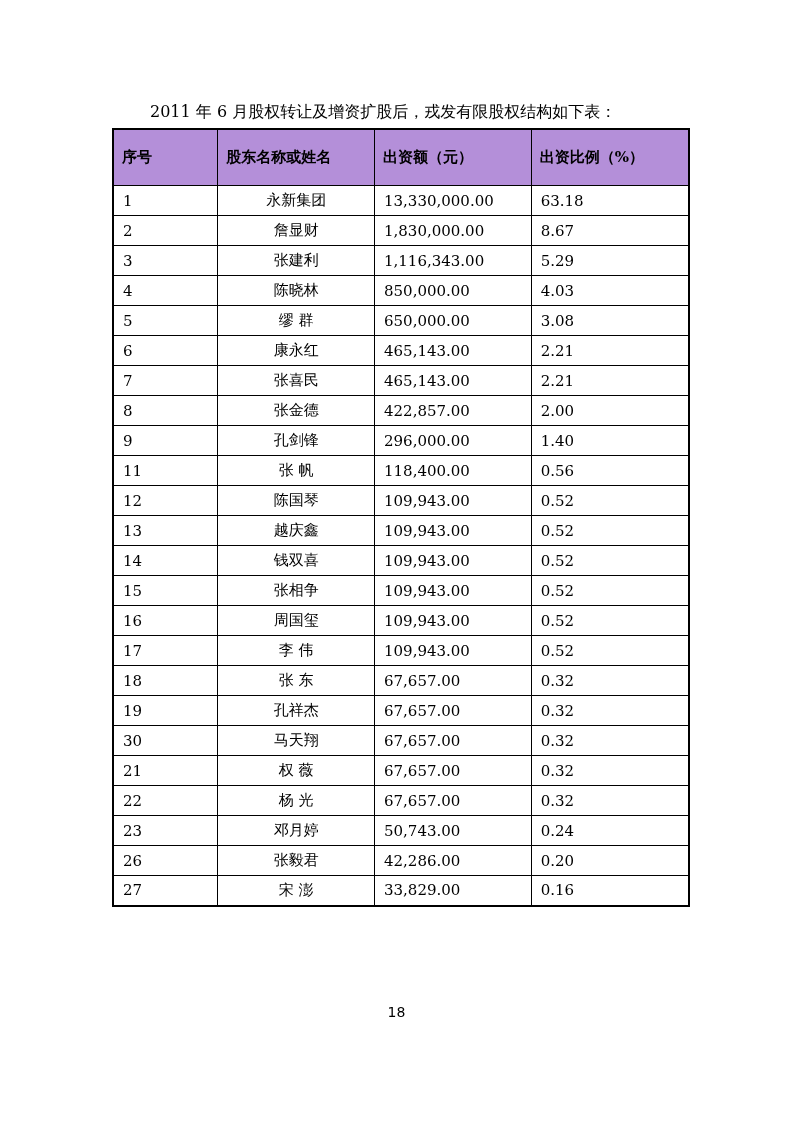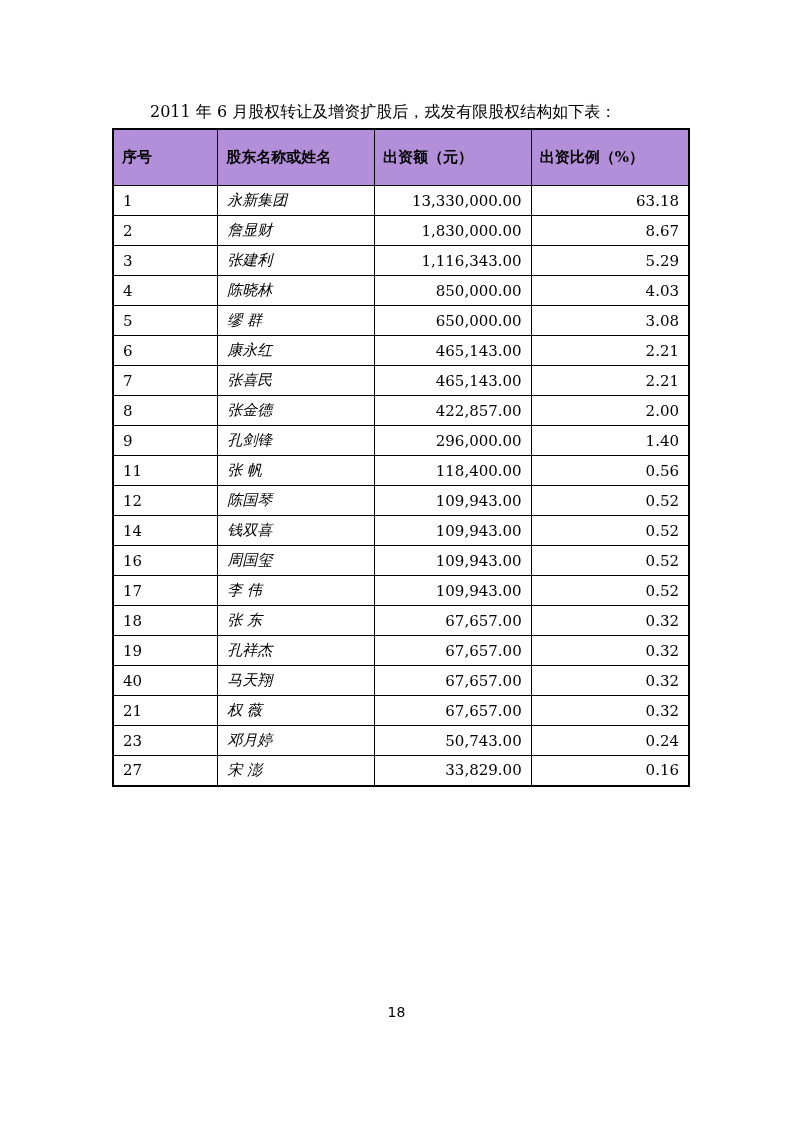--- a/index.html
+++ b/index.html
@@ -50,23 +50,23 @@
   table.shareholding td {
     height: 30px;
     padding: 2px 9px;
     background: #ffffff;
   }
   col.c-idx    { width: 18.2%; }
   col.c-name   { width: 27.2%; }
   col.c-amount { width: 27.2%; }
   col.c-pct    { width: 27.4%; }
   td.col-idx    { text-align: left; }
-  td.col-name   { text-align: left; font-style: italic; }
-  td.col-amount { text-align: right; padding-right: 11px; }
-  td.col-pct    { text-align: right; padding-right: 13px; }
+  td.col-name   { text-align: center; }
+  td.col-amount { padding-right: 11px; }
+  td.col-pct    { padding-right: 13px; }
   .page-number {
     position: absolute;
     top: 1004px;
     left: 0;
     width: 793px;
     text-align: center;
     font-size: 14px;
     font-family: "DejaVu Sans", "Liberation Sans", sans-serif;
     color: #000000;
   }
@@ -154,26 +154,38 @@
           <td class="col-amount">118,400.00</td>
           <td class="col-pct">0.56</td>
         </tr>
         <tr>
           <td class="col-idx">12</td>
           <td class="col-name">陈国琴</td>
           <td class="col-amount">109,943.00</td>
           <td class="col-pct">0.52</td>
         </tr>
         <tr>
+          <td class="col-idx">13</td>
+          <td class="col-name">越庆鑫</td>
+          <td class="col-amount">109,943.00</td>
+          <td class="col-pct">0.52</td>
+        </tr>
+        <tr>
           <td class="col-idx">14</td>
           <td class="col-name">钱双喜</td>
           <td class="col-amount">109,943.00</td>
           <td class="col-pct">0.52</td>
         </tr>
         <tr>
+          <td class="col-idx">15</td>
+          <td class="col-name">张相争</td>
+          <td class="col-amount">109,943.00</td>
+          <td class="col-pct">0.52</td>
+        </tr>
+        <tr>
           <td class="col-idx">16</td>
           <td class="col-name">周国玺</td>
           <td class="col-amount">109,943.00</td>
           <td class="col-pct">0.52</td>
         </tr>
         <tr>
           <td class="col-idx">17</td>
           <td class="col-name">李 伟</td>
           <td class="col-amount">109,943.00</td>
           <td class="col-pct">0.52</td>
@@ -184,38 +196,50 @@
           <td class="col-amount">67,657.00</td>
           <td class="col-pct">0.32</td>
         </tr>
         <tr>
           <td class="col-idx">19</td>
           <td class="col-name">孔祥杰</td>
           <td class="col-amount">67,657.00</td>
           <td class="col-pct">0.32</td>
         </tr>
         <tr>
-          <td class="col-idx">40</td>
+          <td class="col-idx">30</td>
           <td class="col-name">马天翔</td>
           <td class="col-amount">67,657.00</td>
           <td class="col-pct">0.32</td>
         </tr>
         <tr>
           <td class="col-idx">21</td>
           <td class="col-name">权 薇</td>
+          <td class="col-amount">67,657.00</td>
+          <td class="col-pct">0.32</td>
+        </tr>
+        <tr>
+          <td class="col-idx">22</td>
+          <td class="col-name">杨 光</td>
           <td class="col-amount">67,657.00</td>
           <td class="col-pct">0.32</td>
         </tr>
         <tr>
           <td class="col-idx">23</td>
           <td class="col-name">邓月婷</td>
           <td class="col-amount">50,743.00</td>
           <td class="col-pct">0.24</td>
         </tr>
         <tr>
+          <td class="col-idx">26</td>
+          <td class="col-name">张毅君</td>
+          <td class="col-amount">42,286.00</td>
+          <td class="col-pct">0.20</td>
+        </tr>
+        <tr>
           <td class="col-idx">27</td>
           <td class="col-name">宋 澎</td>
           <td class="col-amount">33,829.00</td>
           <td class="col-pct">0.16</td>
         </tr>
       </tbody>
   </table>
 
   <div class="page-number">18</div>
 

